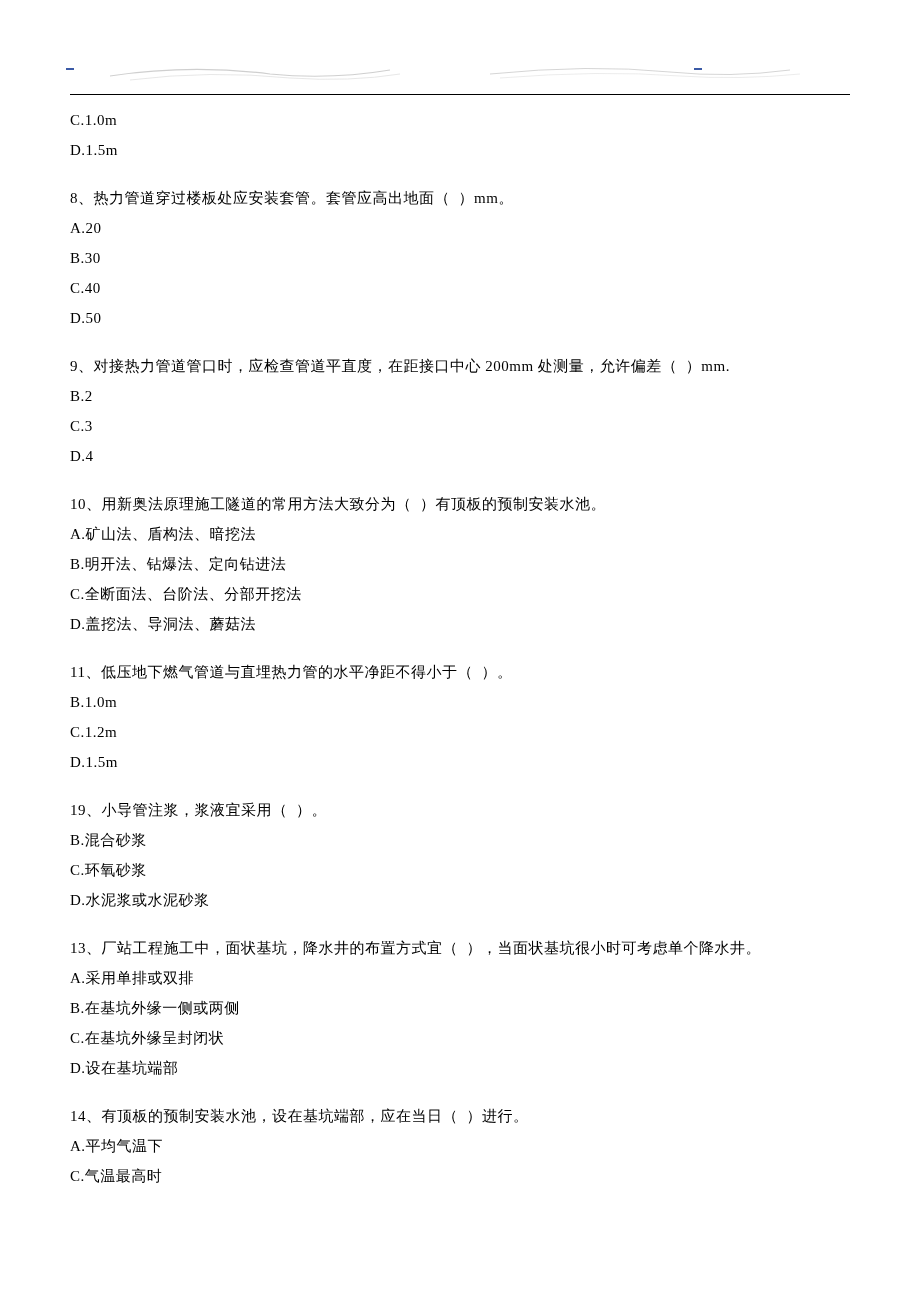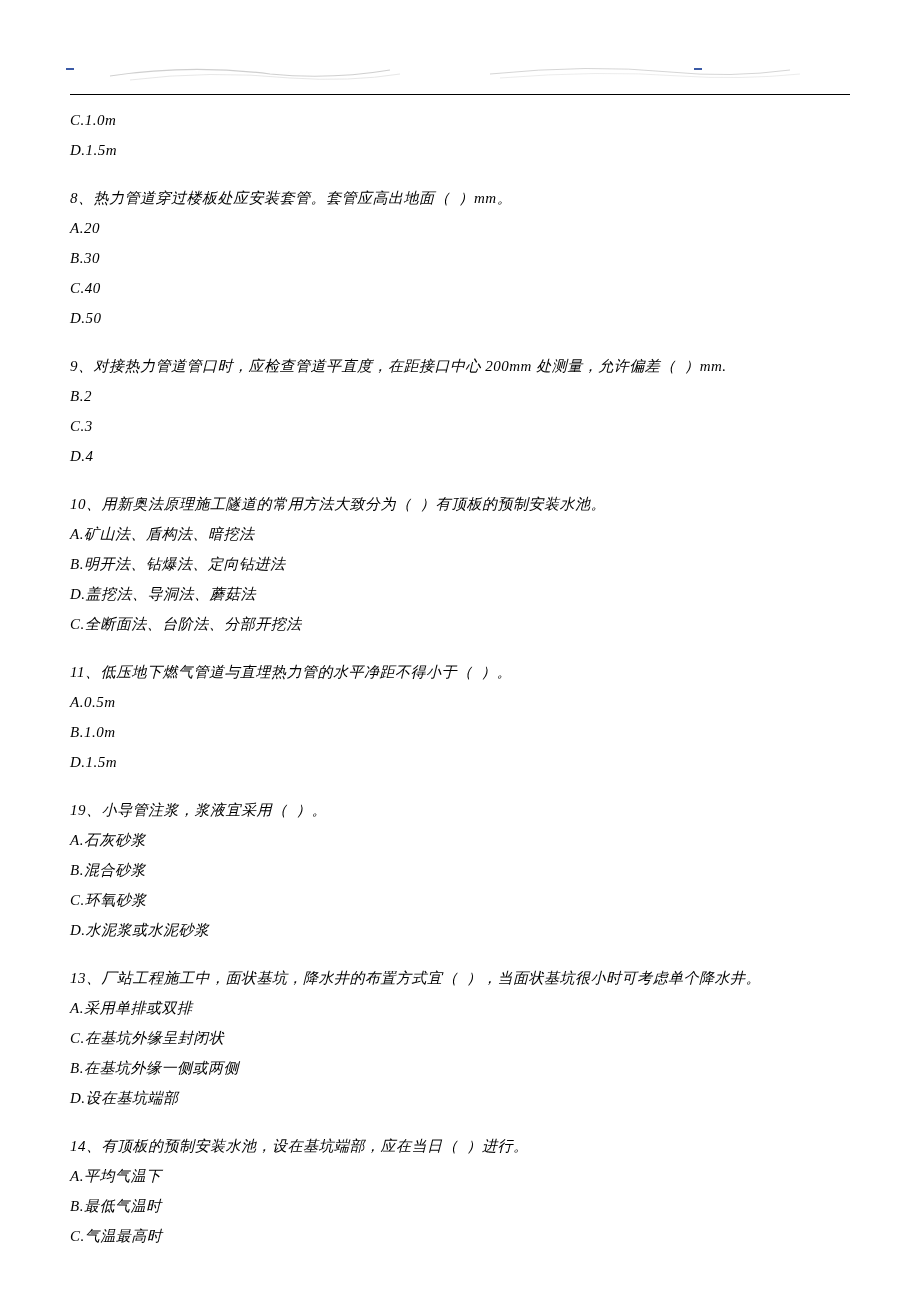--- a/index.html
+++ b/index.html
@@ -17,21 +17,20 @@
     box-sizing: border-box;
     padding: 60px 70px 60px 70px;
   }
   .content {
     font-size: 15px;
     line-height: 2.0;
     letter-spacing: 0.5px;
   }
   .q-block {
     margin-bottom: 18px;
-    font-style: italic;
   }
   .q-line {
     white-space: pre-wrap;
   }
   .hr-line {
     border: none;
     border-top: 1.5px solid #000;
     margin: 0 0 10px 0;
   }
   .smudge-top, .smudge-bottom {
@@ -87,50 +86,48 @@
       <div class="q-line"><span>9</span>、<span>对接热力管道管口时，应检查管道平直度，在距接口中心 200mm 处测量，允许偏差（  ）mm.</span></div>
       <div class="q-line">B.2</div>
       <div class="q-line">C.3</div>
       <div class="q-line">D.4</div>
     </div>
 
     <div class="q-block">
       <div class="q-line"><span>10</span>、<span>用新奥法原理施工隧道的常用方法大致分为（  ）有顶板的预制安装水池。</span></div>
       <div class="q-line">A.矿山法、盾构法、暗挖法</div>
       <div class="q-line">B.明开法、钻爆法、定向钻进法</div>
+      <div class="q-line">C.全断面法、台阶法、分部开挖法</div>
       <div class="q-line">D.盖挖法、导洞法、蘑菇法</div>
-      <div class="q-line">C.全断面法、台阶法、分部开挖法</div>
     </div>
 
     <div class="q-block">
       <div class="q-line"><span>11</span>、<span>低压地下燃气管道与直埋热力管的水平净距不得小于（  ）。</span></div>
-      <div class="q-line">A.0.5m</div>
       <div class="q-line">B.1.0m</div>
+      <div class="q-line">C.1.2m</div>
       <div class="q-line">D.1.5m</div>
     </div>
 
     <div class="q-block">
       <div class="q-line"><span>19</span>、<span>小导管注浆，浆液宜采用（  ）。</span></div>
-      <div class="q-line">A.石灰砂浆</div>
       <div class="q-line">B.混合砂浆</div>
       <div class="q-line">C.环氧砂浆</div>
       <div class="q-line">D.水泥浆或水泥砂浆</div>
     </div>
 
     <div class="q-block">
       <div class="q-line"><span>13</span>、<span>厂站工程施工中，面状基坑，降水井的布置方式宜（  ），当面状基坑很小时可考虑单个降水井。</span></div>
       <div class="q-line">A.采用单排或双排</div>
+      <div class="q-line">B.在基坑外缘一侧或两侧</div>
       <div class="q-line">C.在基坑外缘呈封闭状</div>
-      <div class="q-line">B.在基坑外缘一侧或两侧</div>
       <div class="q-line">D.设在基坑端部</div>
     </div>
 
     <div class="q-block">
       <div class="q-line"><span>14</span>、<span>有顶板的预制安装水池，设在基坑端部，应在当日（  ）进行。</span></div>
       <div class="q-line">A.平均气温下</div>
-      <div class="q-line">B.最低气温时</div>
       <div class="q-line">C.气温最高时</div>
 
     </div>
 
   </div>
 
 </div>
 
 </body></html>

